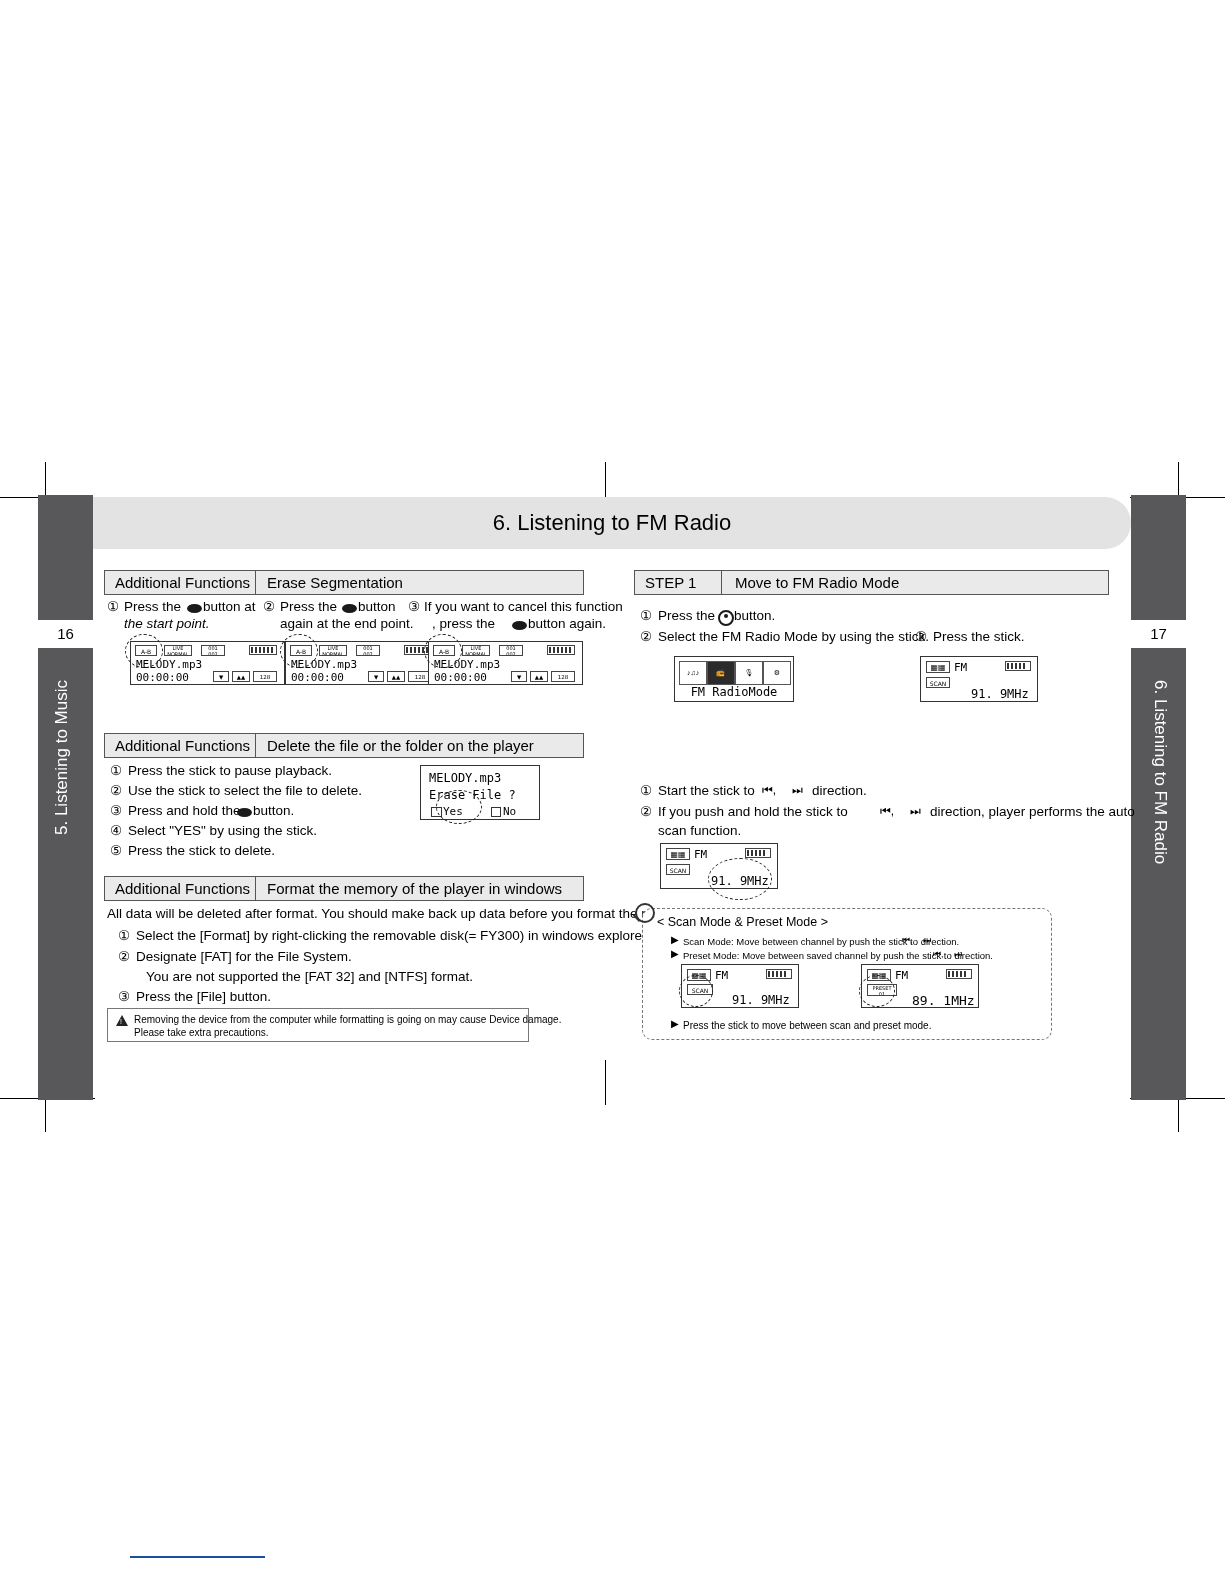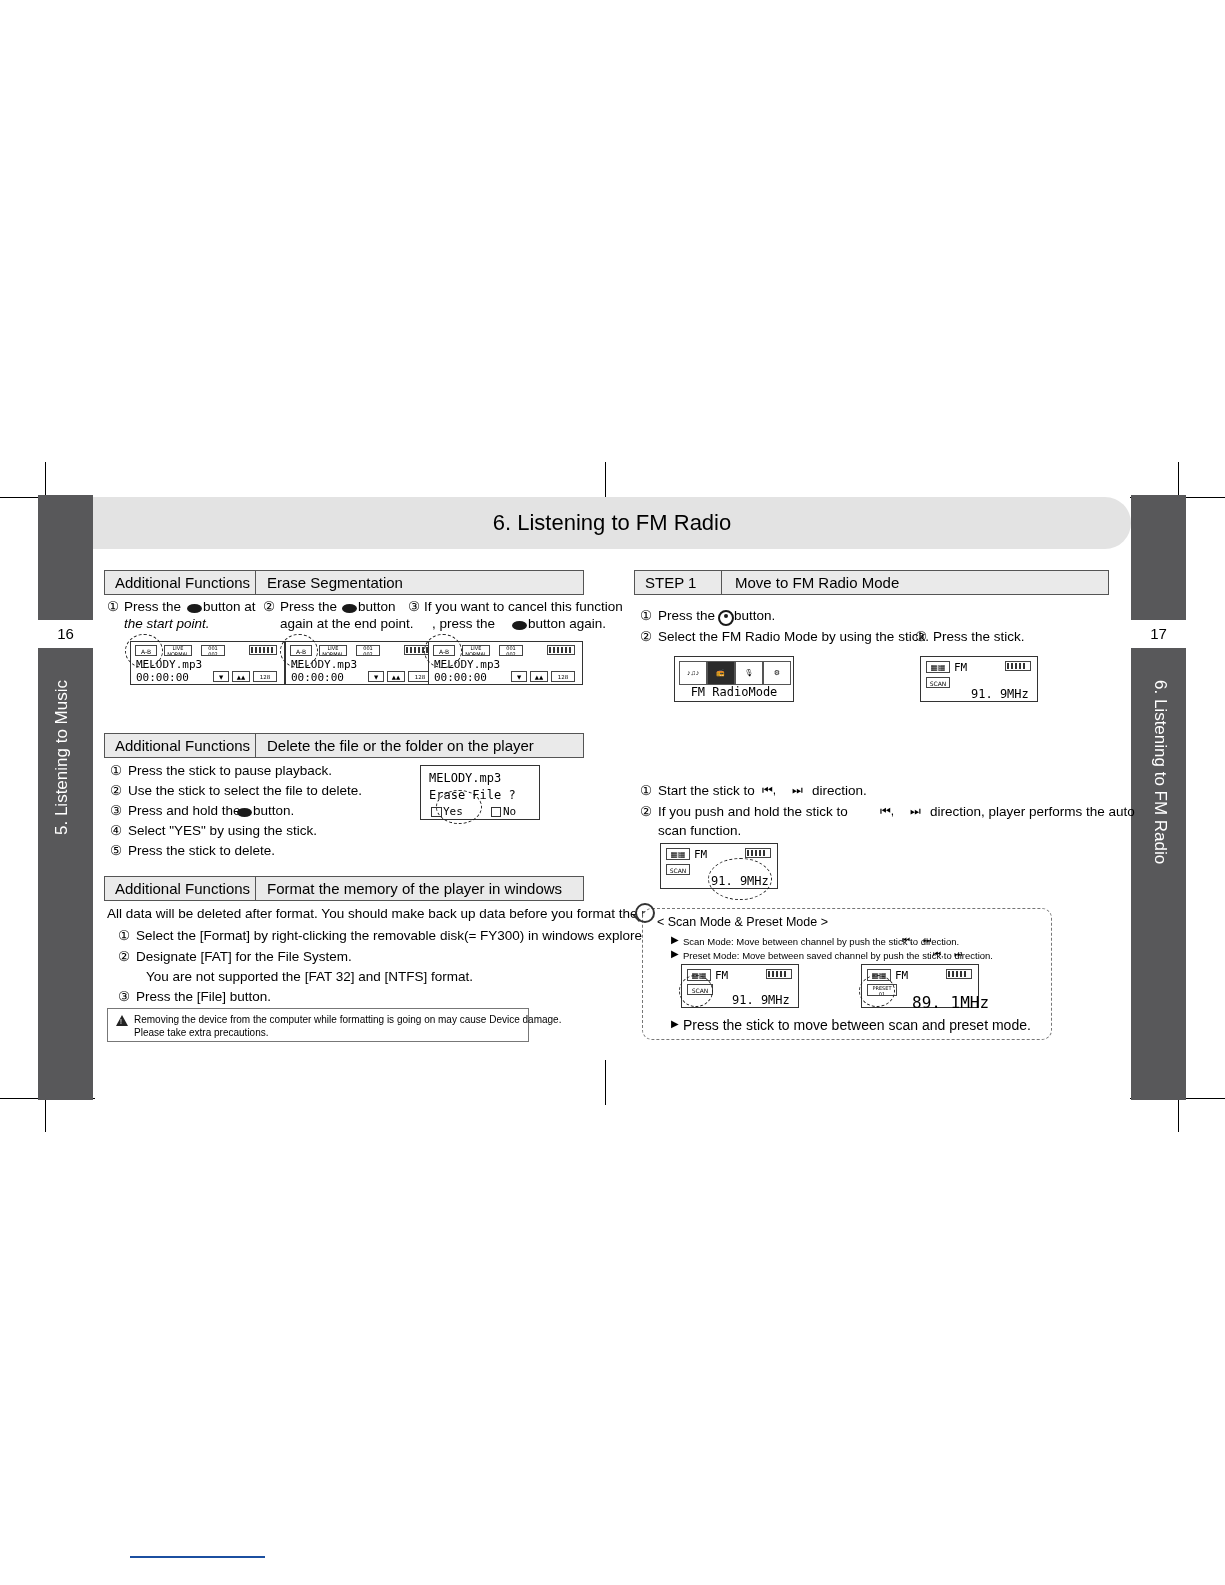--- a/index.html
+++ b/index.html
@@ -340,23 +340,23 @@
       <div class="icoblk" style="left:5px;top:19px;width:26px;height:11px;line-height:11px;font-size:6px;">SCAN</div>
       <div class="line" style="left:50px;top:28px;font-size:12px;">91. 9MHz</div>
     </div>
     <div class="dashcircle" style="left:36px;top:66px;width:32px;height:30px;"></div>
 
     <div class="lcd" style="left:218px;top:55px;width:118px;height:44px;">
       <div class="icoblk" style="left:5px;top:4px;width:24px;height:12px;line-height:12px;font-size:8px;">▦▦</div>
       <div class="line" style="left:33px;top:4px;font-size:11px;">FM</div>
       <div class="batt" style="left:84px;top:4px;width:26px;height:10px;"></div>
       <div class="icoblk" style="left:5px;top:19px;width:30px;height:12px;font-size:5px;line-height:6px;">PRESET<br>01</div>
-      <div class="line" style="left:50px;top:28px;font-size:16px;">89. 1MHz</div>
+      <div class="line" style="left:50px;top:28px;font-size:13px;">89. 1MHz</div>
     </div>
     <div class="dashcircle" style="left:216px;top:66px;width:34px;height:30px;"></div>
 
     <div class="arrowmark" style="left:28px;top:109px;">▶</div>
-    <div class="txt" style="left:40px;top:108px;font-size:14px;">Press the stick to move between scan and preset mode.</div>
+    <div class="txt" style="left:40px;top:108px;font-size:10px;">Press the stick to move between scan and preset mode.</div>
   </div>
 
   <div class="magnifier" style="left:635px;top:903px;"></div>
 
 </div>
 
 </body></html>

